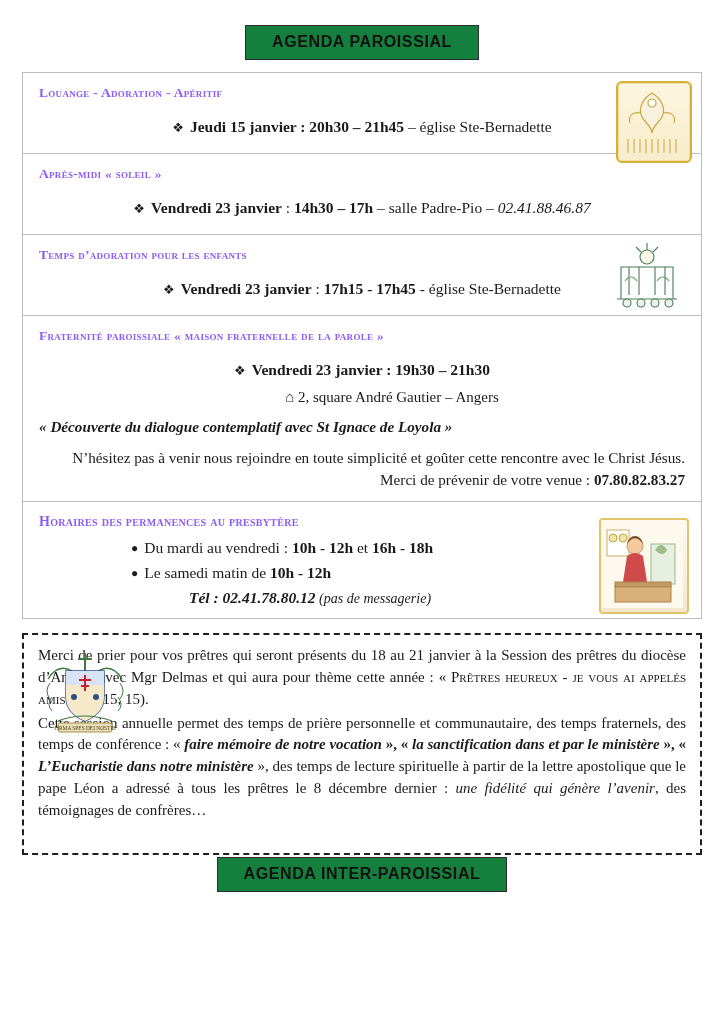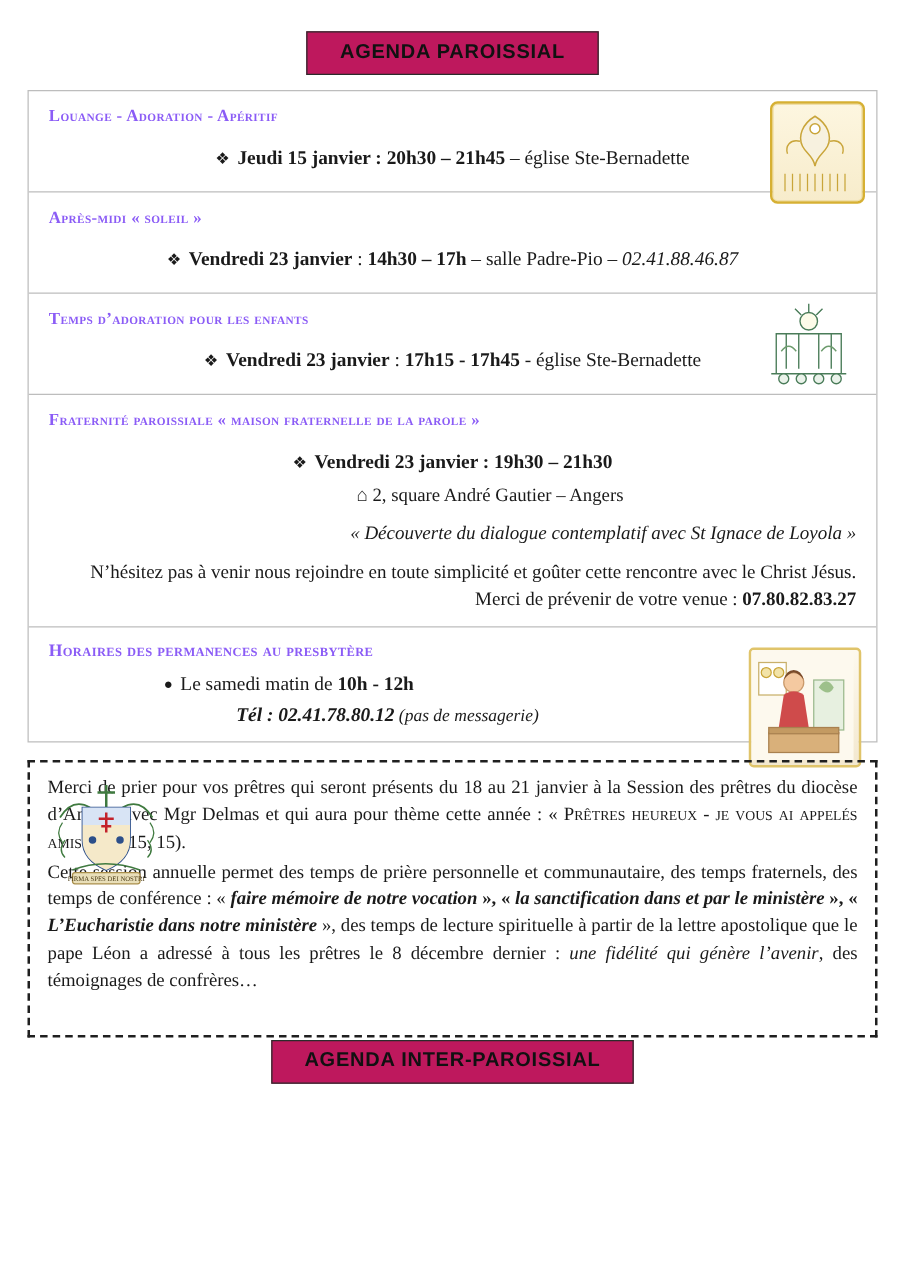--- a/index.html
+++ b/index.html
@@ -30,21 +30,21 @@
   }
   .banner {
     border: 1px solid #2b2b2b;
     padding: 7px 26px 8px 26px;
     font-family: "Liberation Sans", sans-serif;
     font-weight: bold;
     font-size: 16px;
     letter-spacing: 0.6px;
     color: #111;
     text-align: center;
-    background: #be185d;
+    background: #15803d;
   }
   .banner-top { margin-top: 25px; }
   .banner-bottom { margin-top: 2px; }
 
   
   .main-box {
     margin: 12px 22px 0 22px;
     border: 1px solid #bdbdbd;
     box-sizing: border-box;
     background: #fff;
@@ -87,21 +87,21 @@
     font-size: 15px;
     margin: 8px 0 0 0;
     padding-left: 60px;
   }
   .para {
     font-size: 15.2px;
     line-height: 1.42;
     margin: 10px 0 0 0;
     text-align: right;
   }
-  .para.center { text-align: right; }
+  .para.center { text-align: left; font-weight: bold; }
 
   .perm-item {
     font-size: 15.5px;
     margin: 0 0 7px 0;
     padding-left: 92px;
   }
   .perm-item .dot {
     font-size: 12px;
     margin-right: 6px;
     vertical-align: 1.5px;
@@ -248,20 +248,23 @@
       <div class="para center i">« Découverte du dialogue contemplatif avec St Ignace de Loyola »</div>
       <div class="para">
         <span>N’hésitez pas à venir nous rejoindre en toute simplicité et goûter cette rencontre</span>
         <span>avec le Christ Jésus. Merci de prévenir de votre venue : </span><span class="b">07.80.82.83.27</span>
       </div>
     </div>
 
     <div class="sect">
       <div class="sect-title lg">Horaires des permanences au presbytère</div>
       <div class="perm-item">
+        <span class="dot">●</span><span>Du mardi au vendredi : </span><span class="b">10h - 12h</span><span> et </span><span class="b">16h - 18h</span>
+      </div>
+      <div class="perm-item">
         <span class="dot">●</span><span>Le samedi matin de </span><span class="b">10h - 12h</span>
       </div>
       <div class="tel-line">
         <span class="b i">Tél : </span><span class="b i">02.41.78.80.12</span><span class="small i"> (pas de messagerie)</span>
       </div>
       <div class="img-lady">
         <svg width="82" height="88" viewBox="0 0 82 88" aria-hidden="true">
           <rect x="0" y="0" width="82" height="88" fill="#fdf9ee"></rect>
           <rect x="6" y="10" width="22" height="26" fill="#fff" stroke="#c9b06a"></rect>
           <circle cx="12" cy="18" r="4" fill="#f2e3a8" stroke="#c9a53a"></circle>

